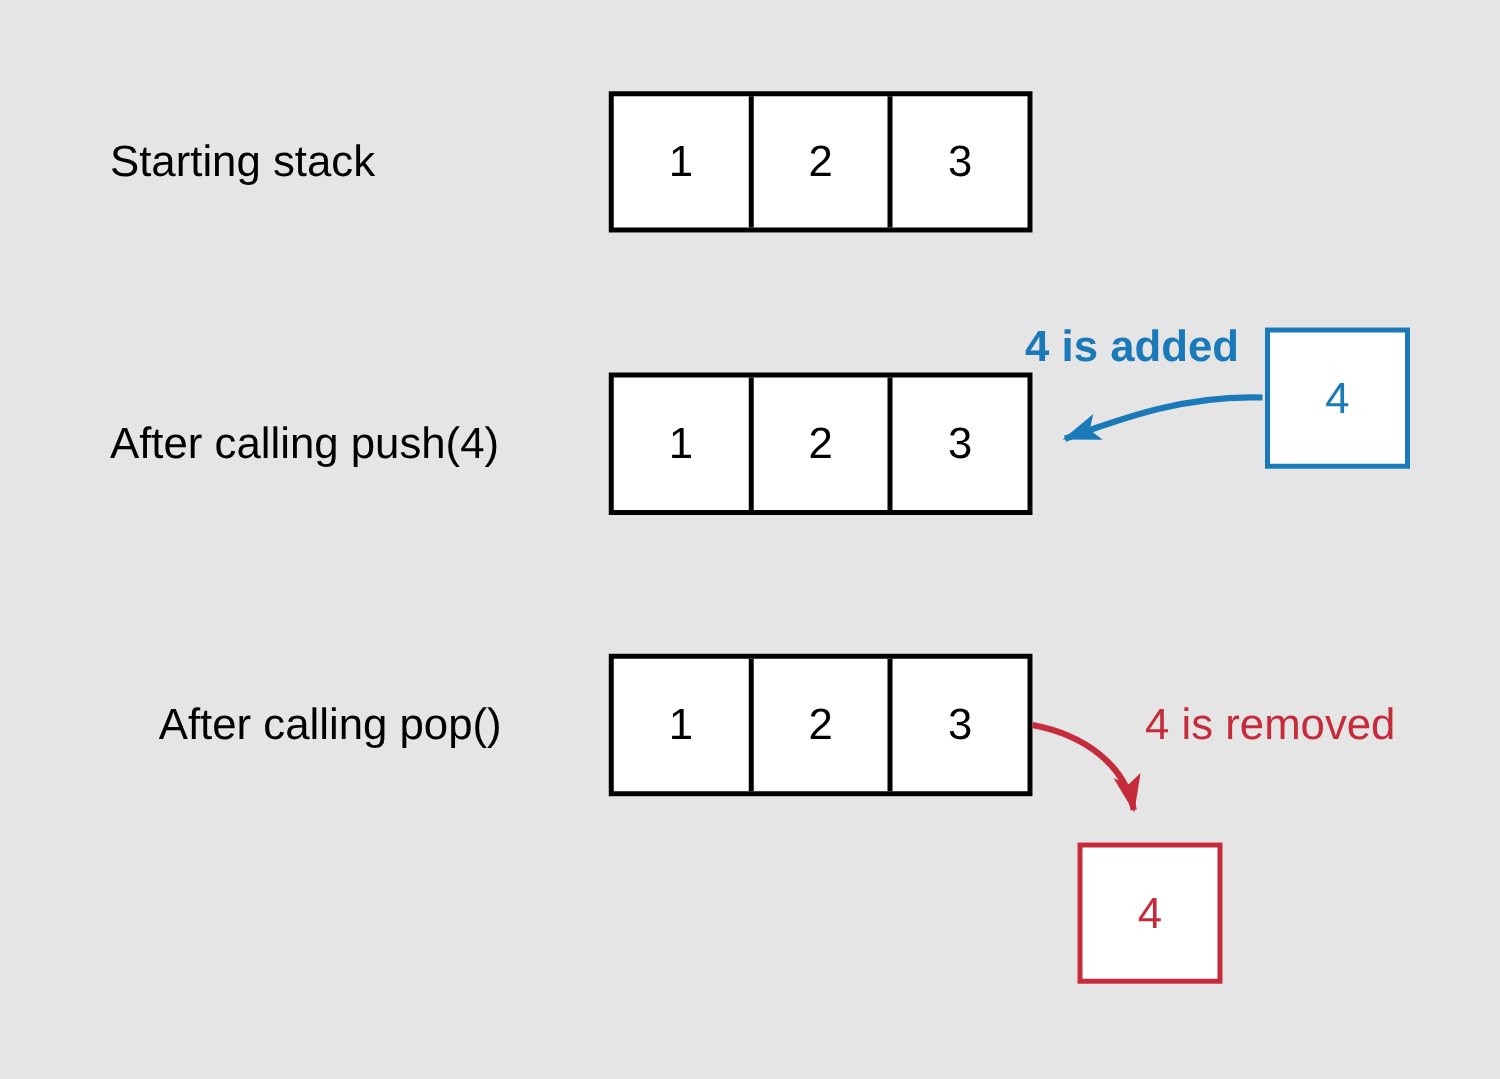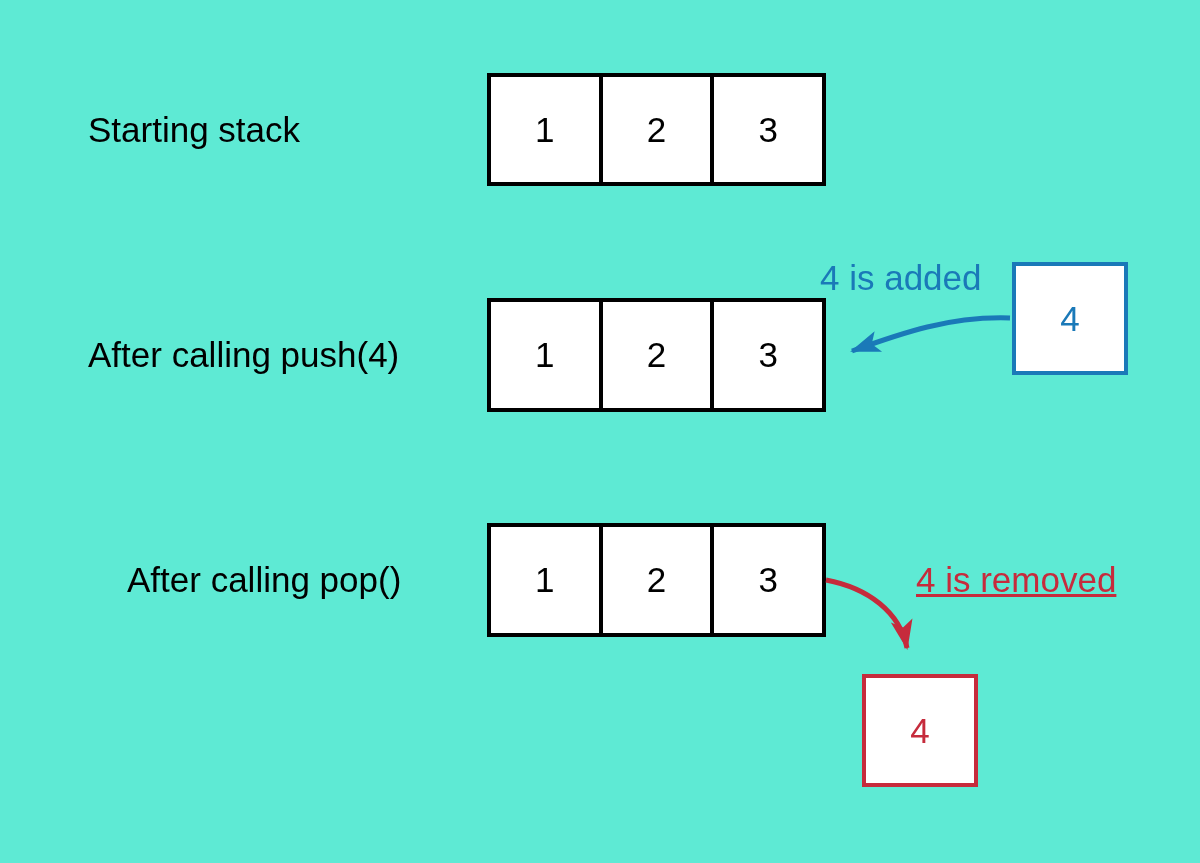--- a/index.html
+++ b/index.html
@@ -1,20 +1,20 @@
 <!DOCTYPE html>
 <html><head>
 <meta charset="utf-8">
 <style>
   html,body{margin:0;padding:0;background:#ffffff;}
   body{font-family:"Liberation Sans","DejaVu Sans",sans-serif;}
   .canvas{
     position:relative;
     width:1200px;height:863px;
-    background:#5eead4;
+    background:#e5e5e5;
     overflow:hidden;
   }
   .row-label{
     position:absolute;
     left:88px;
     display:flex;align-items:center;
     font-size:35px;color:#000000;
     white-space:nowrap;
   }
   .stack{
@@ -49,22 +49,22 @@
   .pop-box{
     left:862px;top:674px;
     border:4px solid #c62b3c;
     color:#c62b3c;
   }
   .annotation{
     position:absolute;
     font-size:35px;
     white-space:nowrap;
   }
-  .push-annotation{left:820px;top:258px;color:#1a79b8;}
-  .pop-annotation{left:916px;top:560px;color:#c62b3c;text-decoration:underline;}
+  .push-annotation{left:820px;top:258px;color:#1a79b8;font-weight:bold;}
+  .pop-annotation{left:916px;top:560px;color:#c62b3c;}
   .arrow-layer{
     position:absolute;left:0;top:0;
     width:1200px;height:863px;
     pointer-events:none;
   }
 </style>
 </head>
 <body>
 
 <div class="canvas">

